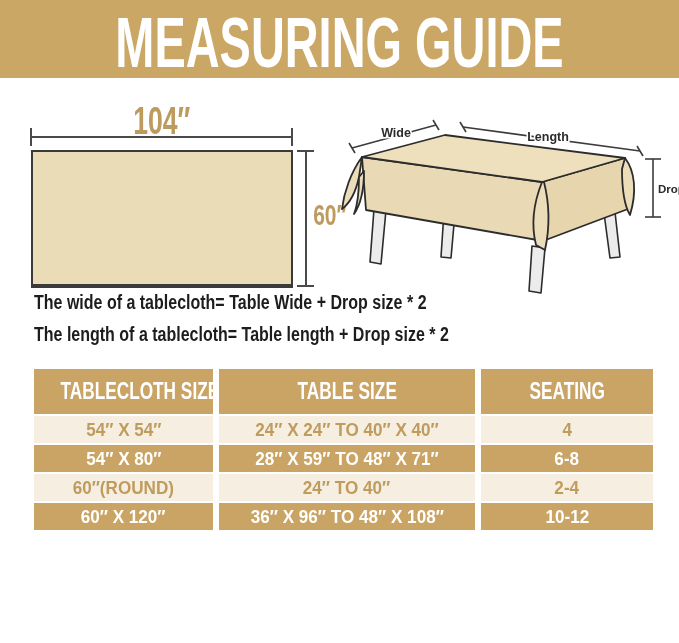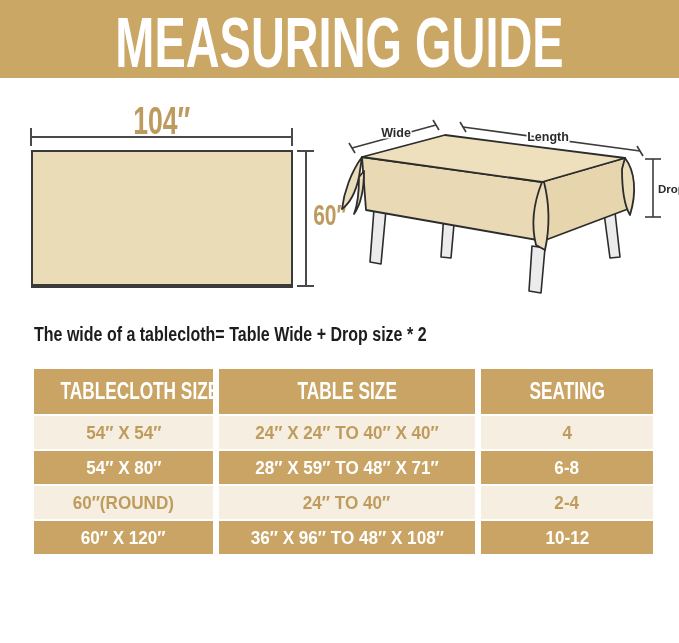--- a/index.html
+++ b/index.html
@@ -29,28 +29,28 @@
     color:#bd9a5e;font-size:38px;line-height:30px;}
   .height-label{position:absolute;left:302px;top:200px;width:52px;text-align:right;
     color:#bd9a5e;font-size:30px;line-height:30px;}
   .cloth-rect{position:absolute;left:31px;top:150px;width:262px;height:138px;box-sizing:border-box;
     background:#ebdcb8;border:2px solid #3a3a3a;border-bottom-width:4px;}
   
   .illustration{position:absolute;left:332px;top:97px;width:345px;height:198px;overflow:visible;}
   .illustration text{font-family:"Liberation Sans","DejaVu Sans",sans-serif;font-weight:bold;
     fill:#2c2c2c;paint-order:stroke;stroke:#ffffff;stroke-width:3px;}
   
-  .formulas{position:absolute;left:34px;top:318px;color:#1d1d1d;font-size:20px;}
+  .formulas{position:absolute;left:34px;top:286px;color:#1d1d1d;font-size:20px;}
   .formula{height:32px;line-height:32px;}
   
   .size-table{position:absolute;left:28px;top:367px;width:631px;border-collapse:separate;
     border-spacing:6px 2px;table-layout:fixed;}
   .size-table th{background:#c9a464;color:#ffffff;height:45px;font-size:23px;
     text-align:center;vertical-align:middle;padding:0;}
-  .size-table td{height:33px;font-size:19px;text-align:center;vertical-align:middle;padding:0;}
+  .size-table td{height:27px;font-size:19px;text-align:center;vertical-align:middle;padding:0;}
   .size-table tbody tr:nth-child(odd) td{background:#f5eee1;color:#bf9c5c;}
   .size-table tbody tr:nth-child(even) td{background:#c9a464;color:#ffffff;}
 </style>
 </head>
 <body>
 
 <div class="page">
 
   <header class="banner">
     <span class="banner-text">MEASURING GUIDE</span>
@@ -96,20 +96,21 @@
       <line x1="321" y1="62" x2="321" y2="120"></line>
       <line x1="313" y1="120" x2="329" y2="120"></line>
     </g>
     <text x="64" y="40" text-anchor="middle" font-size="12.5">Wide</text>
     <text x="216" y="44" text-anchor="middle" font-size="12.5">Length</text>
     <text x="326" y="96" text-anchor="start" font-size="11.5">Drop</text>
   </svg>
 
   <section class="formulas">
     <div class="formula"><span class="cx8l">The wide of a tablecloth= Table Wide + Drop size * 2</span></div>
+    <div class="formula"><span class="cx8l">The length of a tablecloth= Table length + Drop size * 2</span></div>
   </section>
 
   <table class="size-table">
     <colgroup>
         <col style="width:179px">
         <col style="width:256px">
         <col style="width:172px">
       </colgroup>
     <thead>
       <tr>

